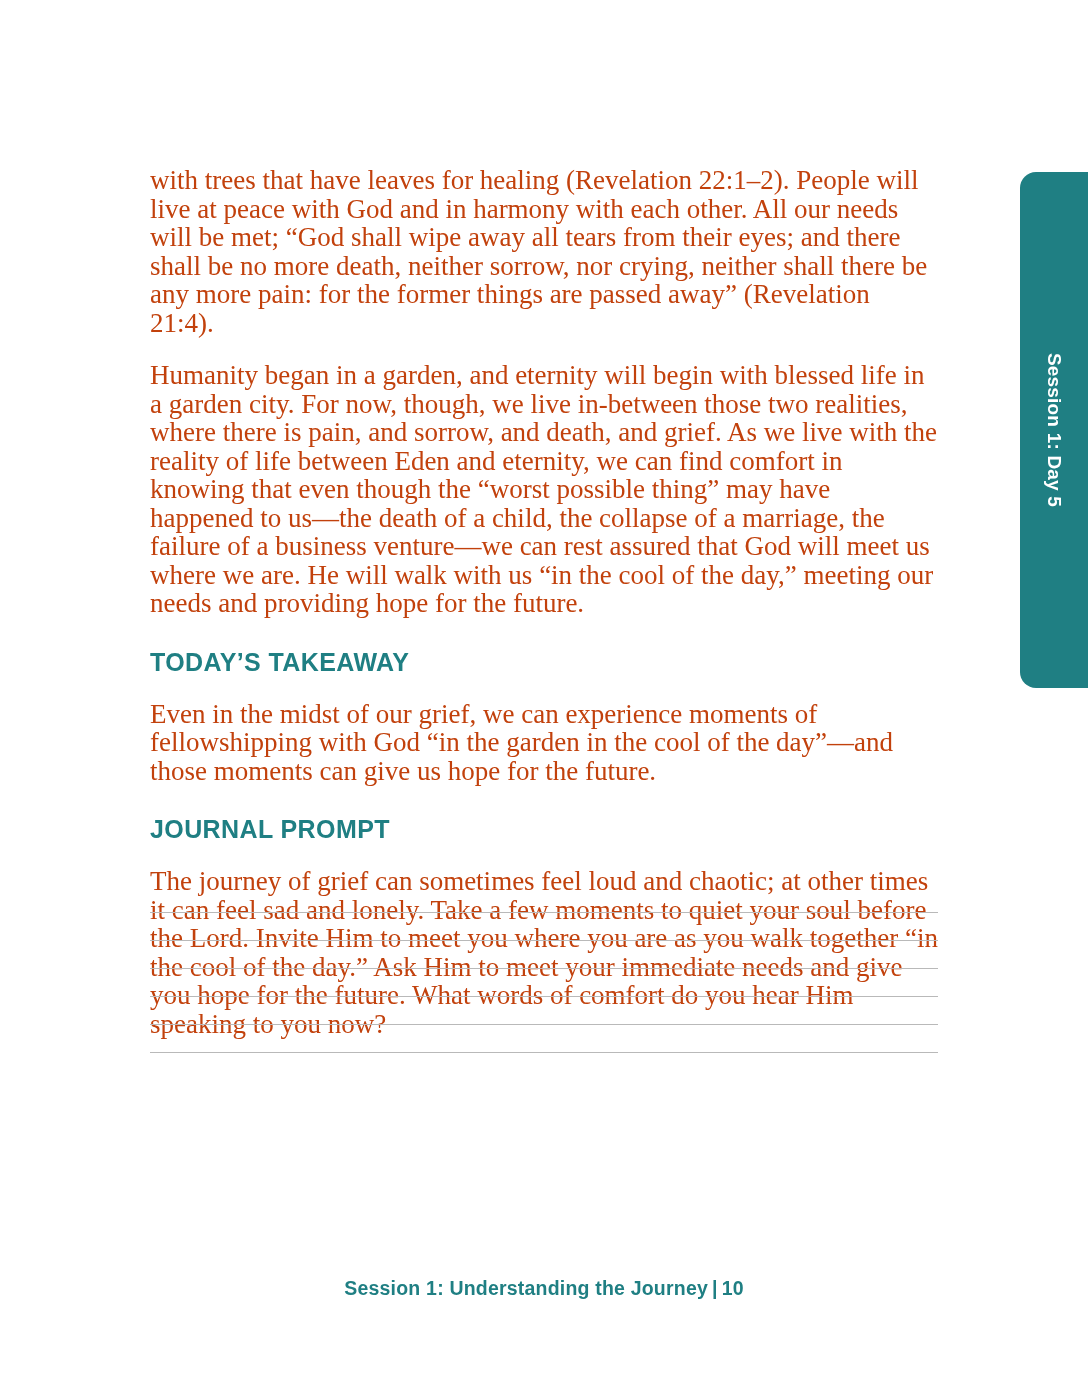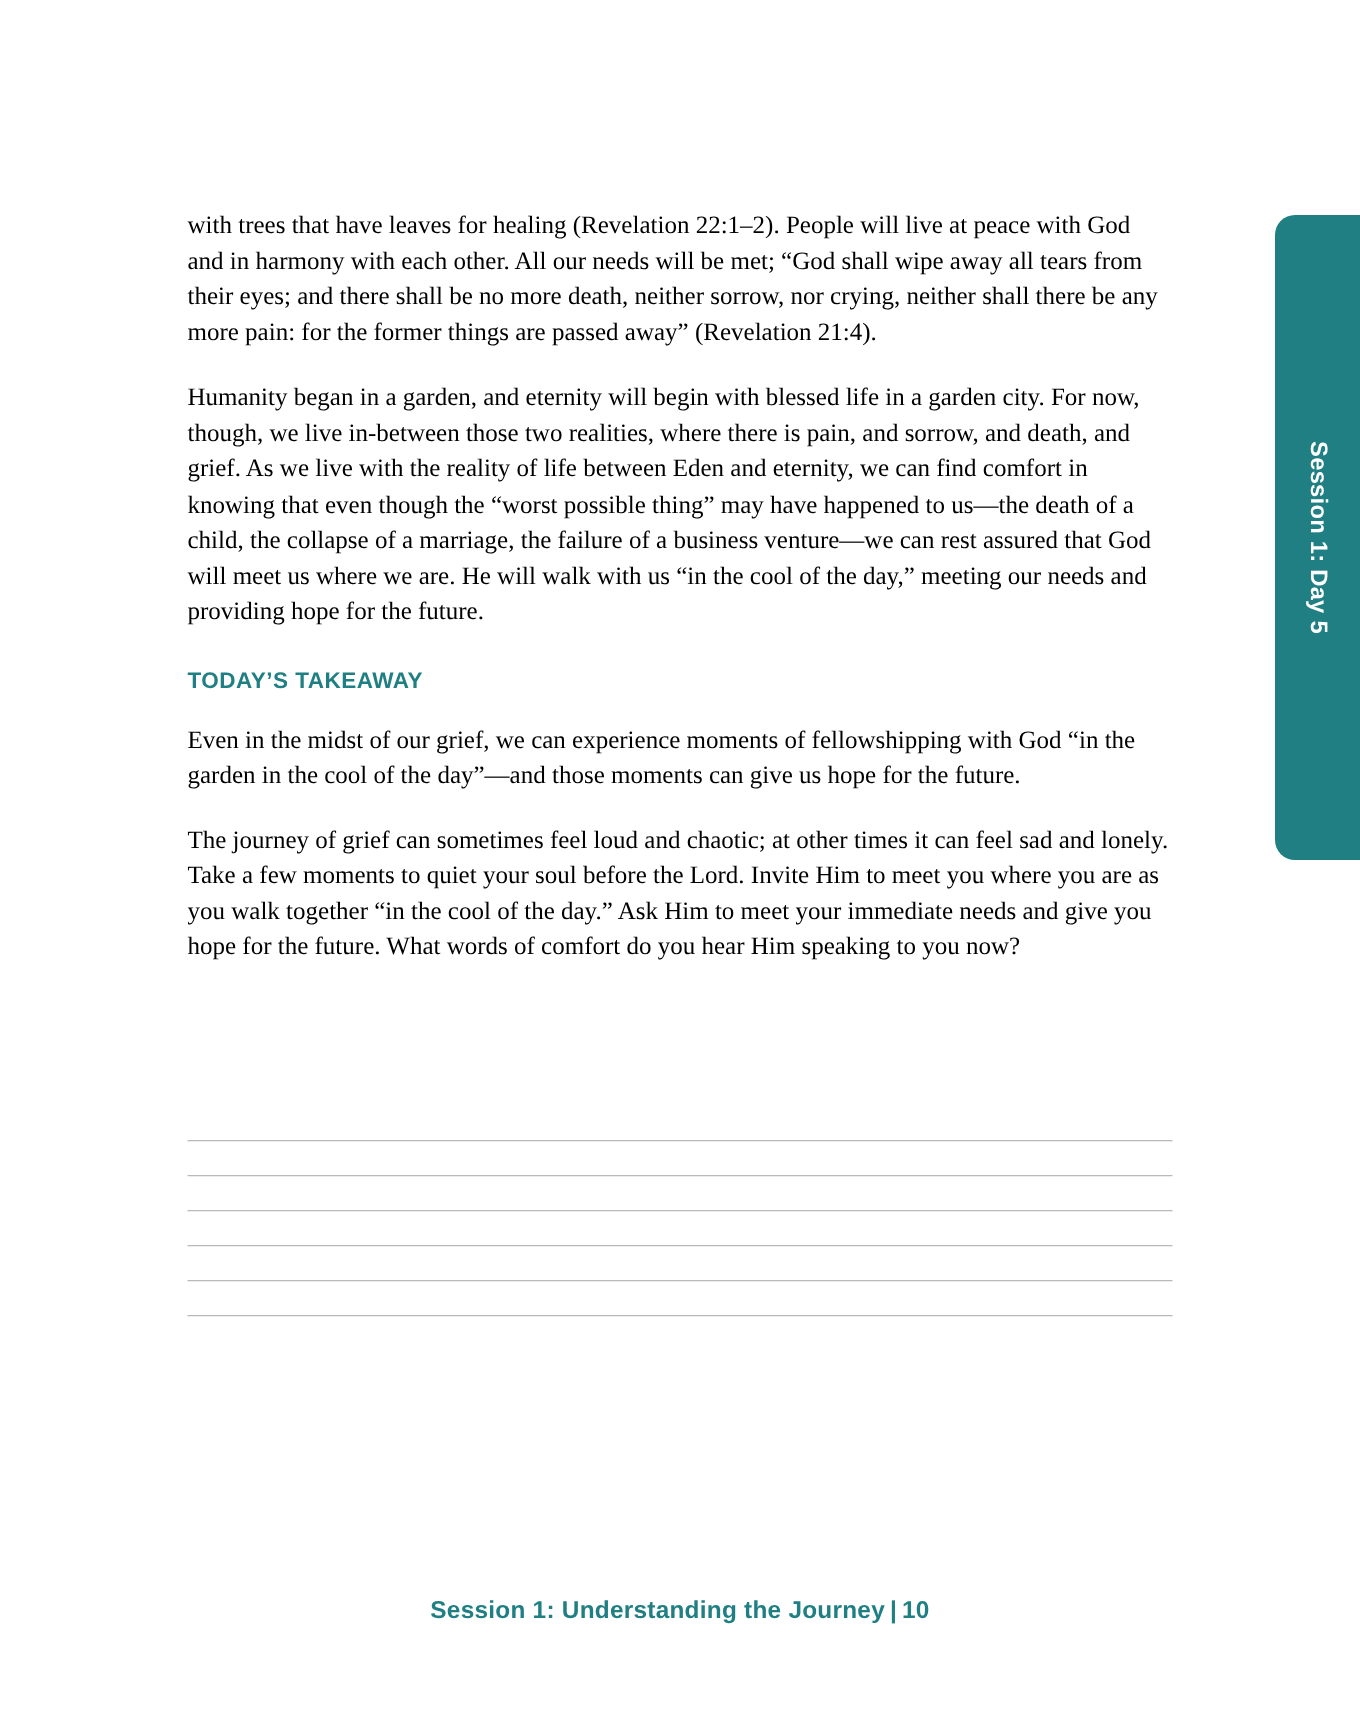--- a/index.html
+++ b/index.html
@@ -48,37 +48,37 @@
   
   .content {
     position: absolute;
     left: 150px;
     top: 166px;
     width: 788px;
   }
 
   p.body-text {
     margin: 0 0 24px 0;
-    font-size: 20px;
+    font-size: 27px;
     line-height: 28.5px;
     text-align: left;
-    color: #000000;
+    color: #c2410c;
     font-family: "Liberation Serif", serif;
   }
   p.body-text:last-child {
     margin-bottom: 0;
     margin-top: 23px;
   }
 
   .section-heading {
     margin: 30px 0 14px 0;
     color: #1f7f83;
     font-family: "Liberation Sans", sans-serif;
     font-weight: bold;
-    font-size: 18px;
+    font-size: 25px;
     letter-spacing: 0.4px;
   }
 
   .block {
     margin: 0;
   }
 
   
   .rules {
     position: absolute;
@@ -126,20 +126,21 @@
     <p class="body-text">with trees that have leaves for healing (Revelation 22:1–2). People will live at peace with God and in harmony with each other. All our needs will be met; “God shall wipe away all tears from their eyes; and there shall be no more death, neither sorrow, nor crying, neither shall there be any more pain: for the former things are passed away” (Revelation 21:4).</p>
 
     <p class="body-text">Humanity began in a garden, and eternity will begin with blessed life in a garden city. For now, though, we live in-between those two realities, where there is pain, and sorrow, and death, and grief. As we live with the reality of life between Eden and eternity, we can find comfort in knowing that even though the “worst possible thing” may have happened to us—the death of a child, the collapse of a marriage, the failure of a business venture—we can rest assured that God will meet us where we are. He will walk with us “in the cool of the day,” meeting our needs and providing hope for the future.</p>
 
     <div class="block">
       <div class="section-heading">TODAY’S TAKEAWAY</div>
       <p class="body-text">Even in the midst of our grief, we can experience moments of fellowshipping with God “in the garden in the cool of the day”—and those moments can give us hope for the future.</p>
     </div>
 
     <div class="block">
+      <div class="section-heading">JOURNAL PROMPT</div>
       <p class="body-text">The journey of grief can sometimes feel loud and chaotic; at other times it can feel sad and lonely. Take a few moments to quiet your soul before the Lord. Invite Him to meet you where you are as you walk together “in the cool of the day.” Ask Him to meet your immediate needs and give you hope for the future. What words of comfort do you hear Him speaking to you now?</p>
     </div>
 
   </div>
 
   <div class="rules">
     <div class="rule-line"></div>
     <div class="rule-line"></div>
     <div class="rule-line"></div>
     <div class="rule-line"></div>

